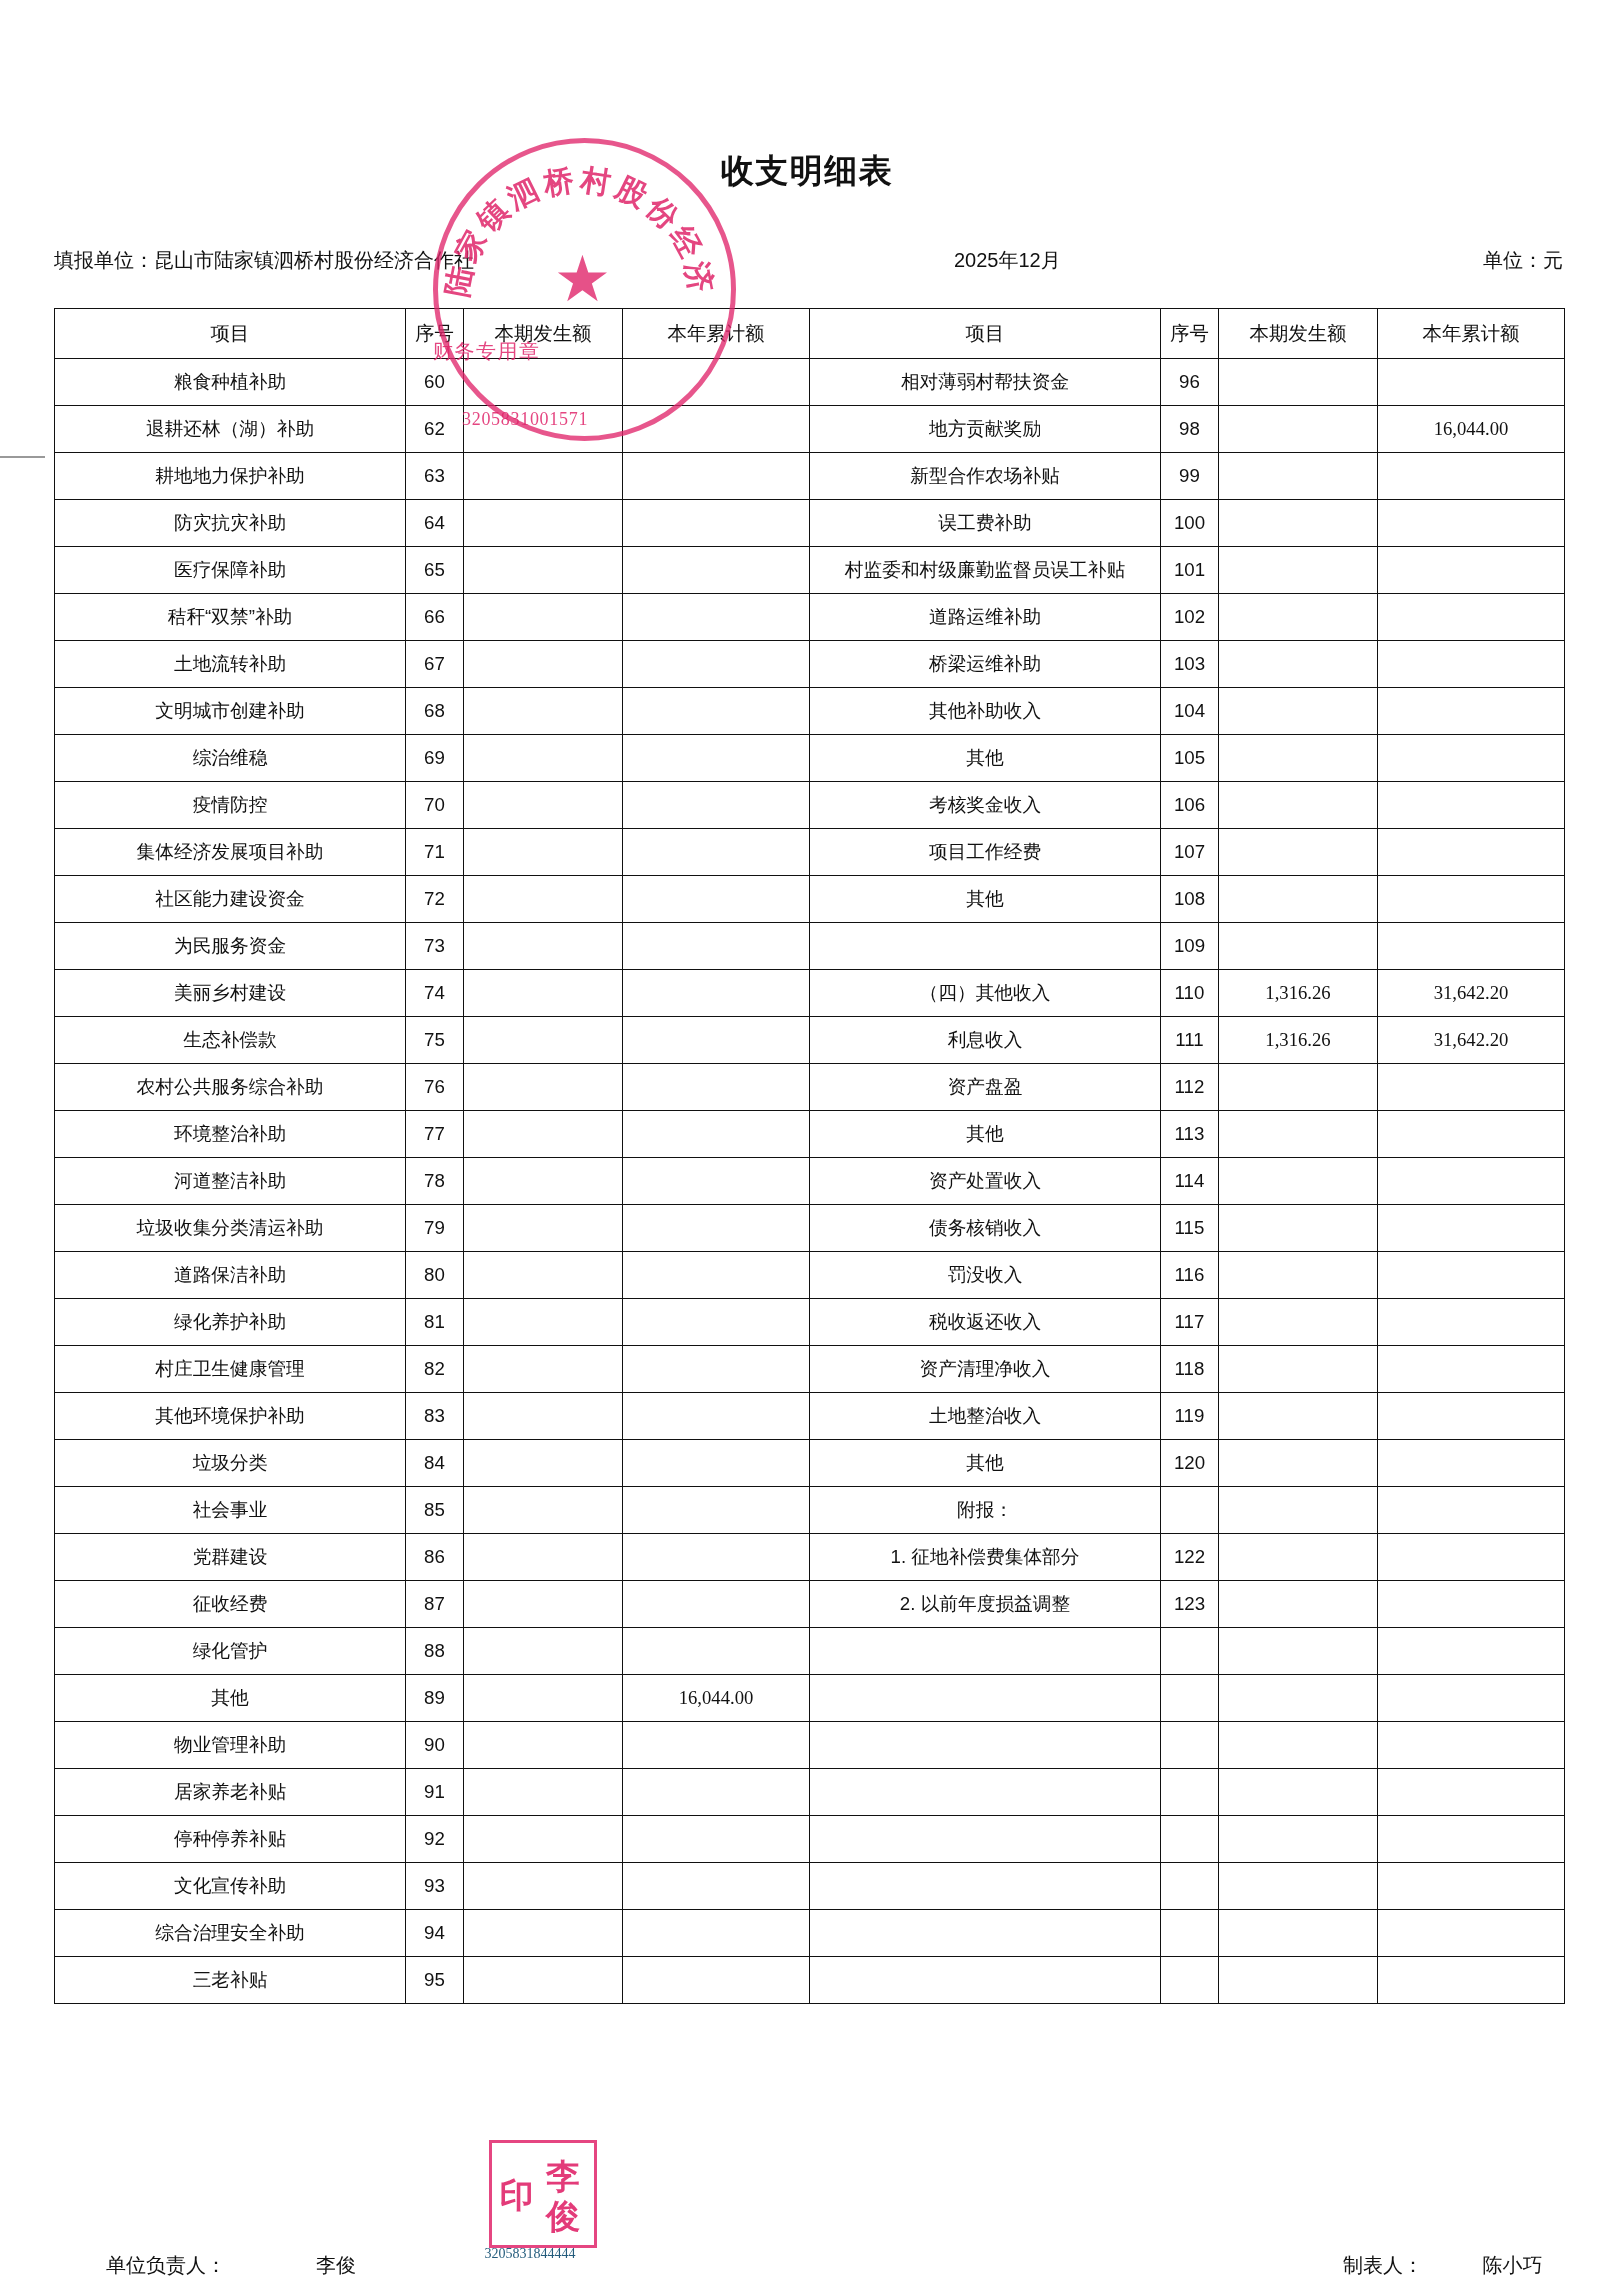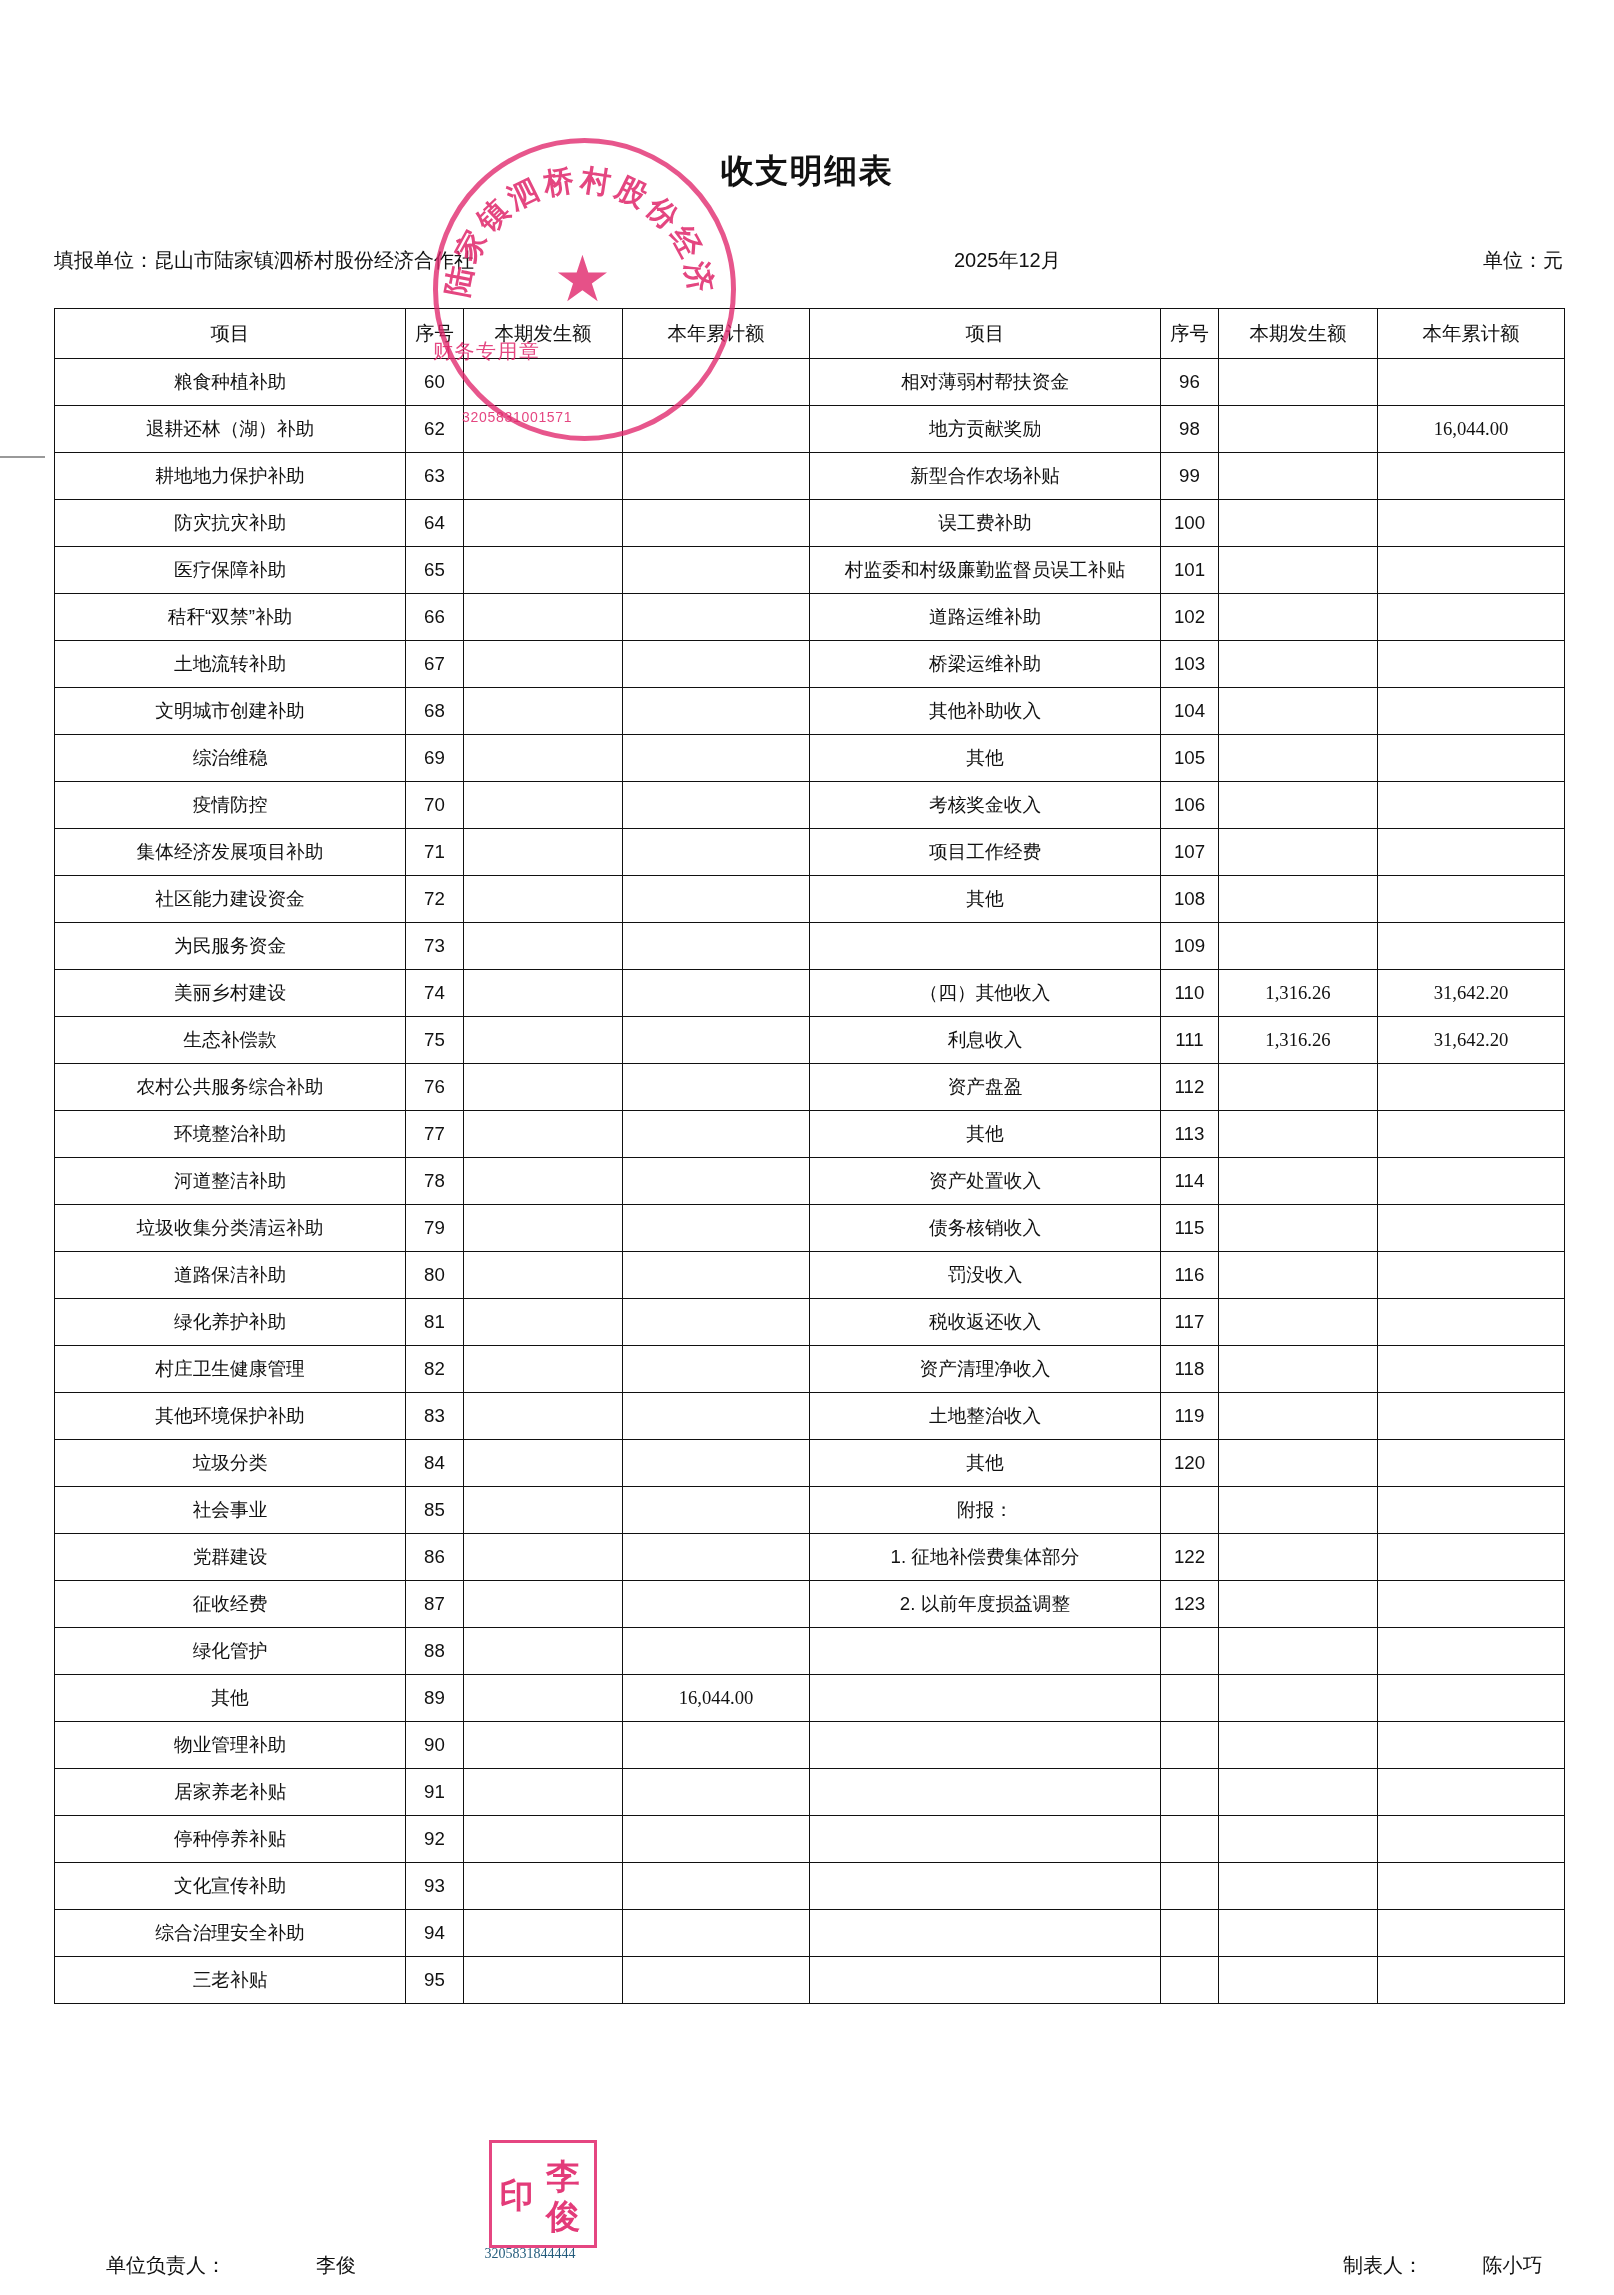--- a/index.html
+++ b/index.html
@@ -184,24 +184,24 @@
     top: 106px;
     font-size: 14px;
     color: #0c4a6e;
     opacity: 0.9;
     font-family: "Liberation Serif", serif;
   }
   .sealcode {
     position: absolute;
     left: 462px;
     top: 409px;
-    font-size: 14px;
+    font-size: 18px;
     color: #e0266b;
     opacity: 0.85;
-    font-family: Liberation Sans, sans-serif;
+    font-family: Liberation Serif, serif;
     letter-spacing: 0.7px;
   }
   .edge-mark {
     position: absolute;
     left: 0;
     top: 456px;
     width: 45px;
     height: 1.5px;
     background: #999;
   }

